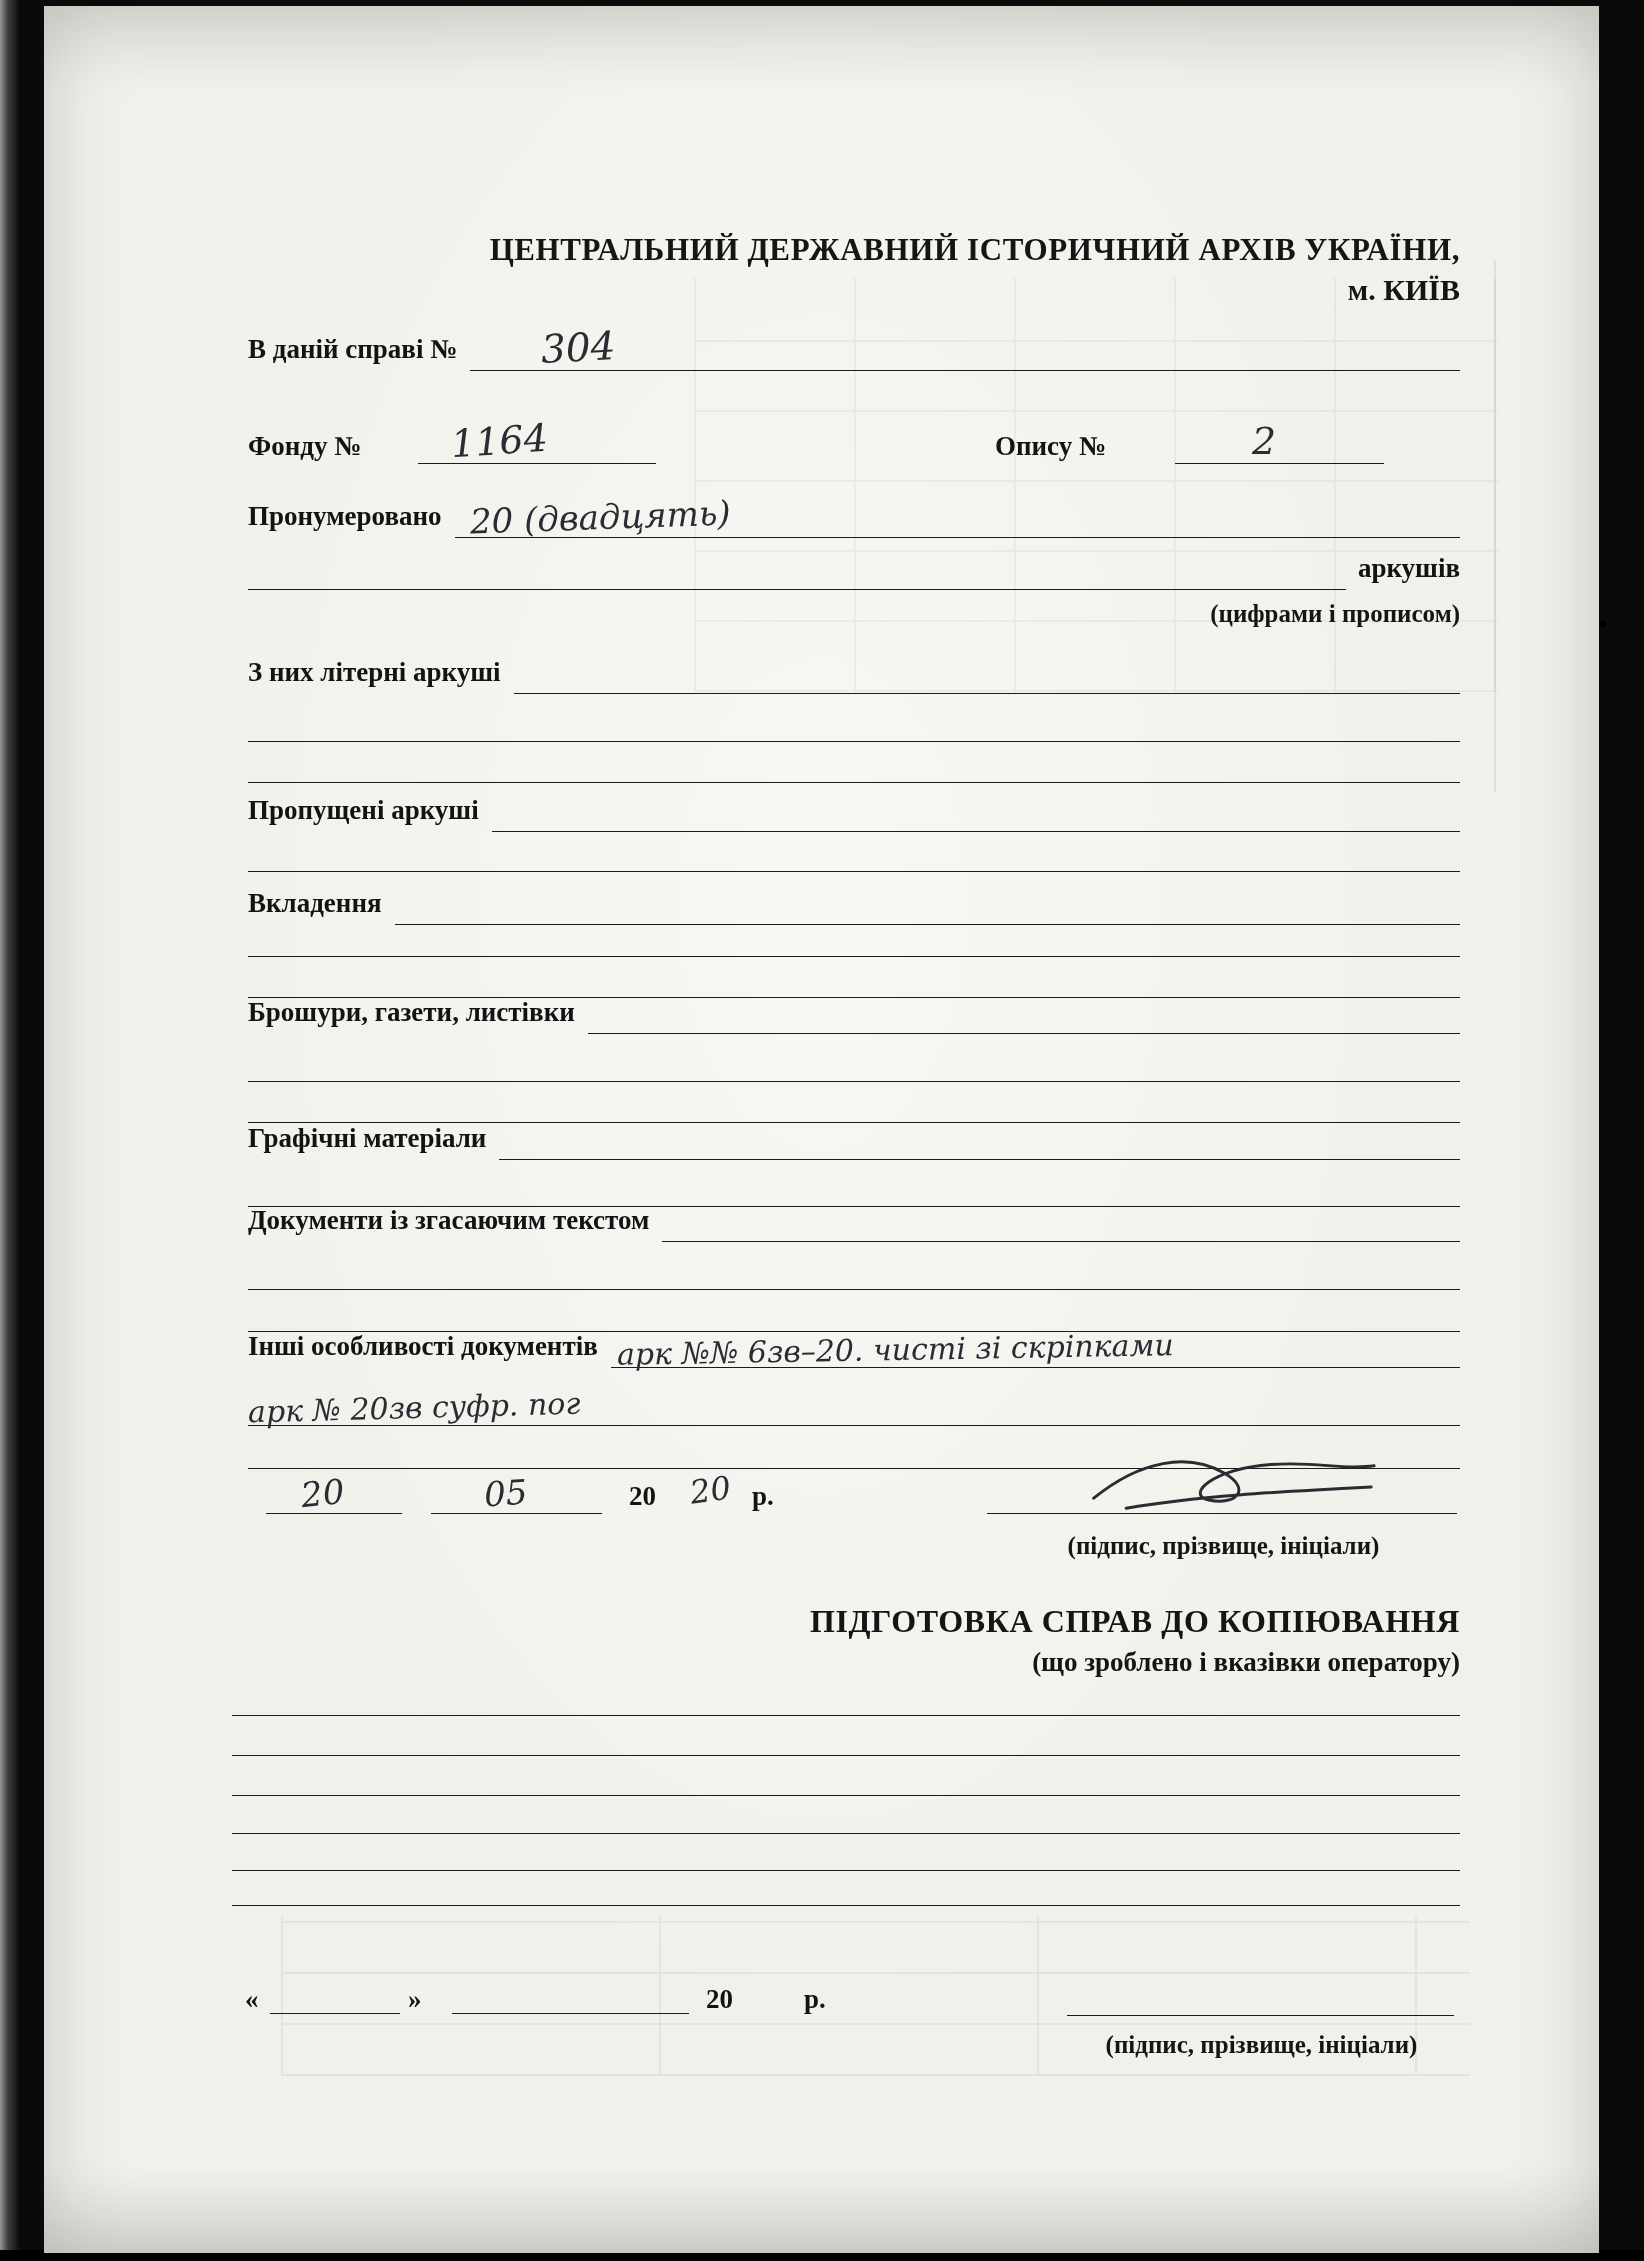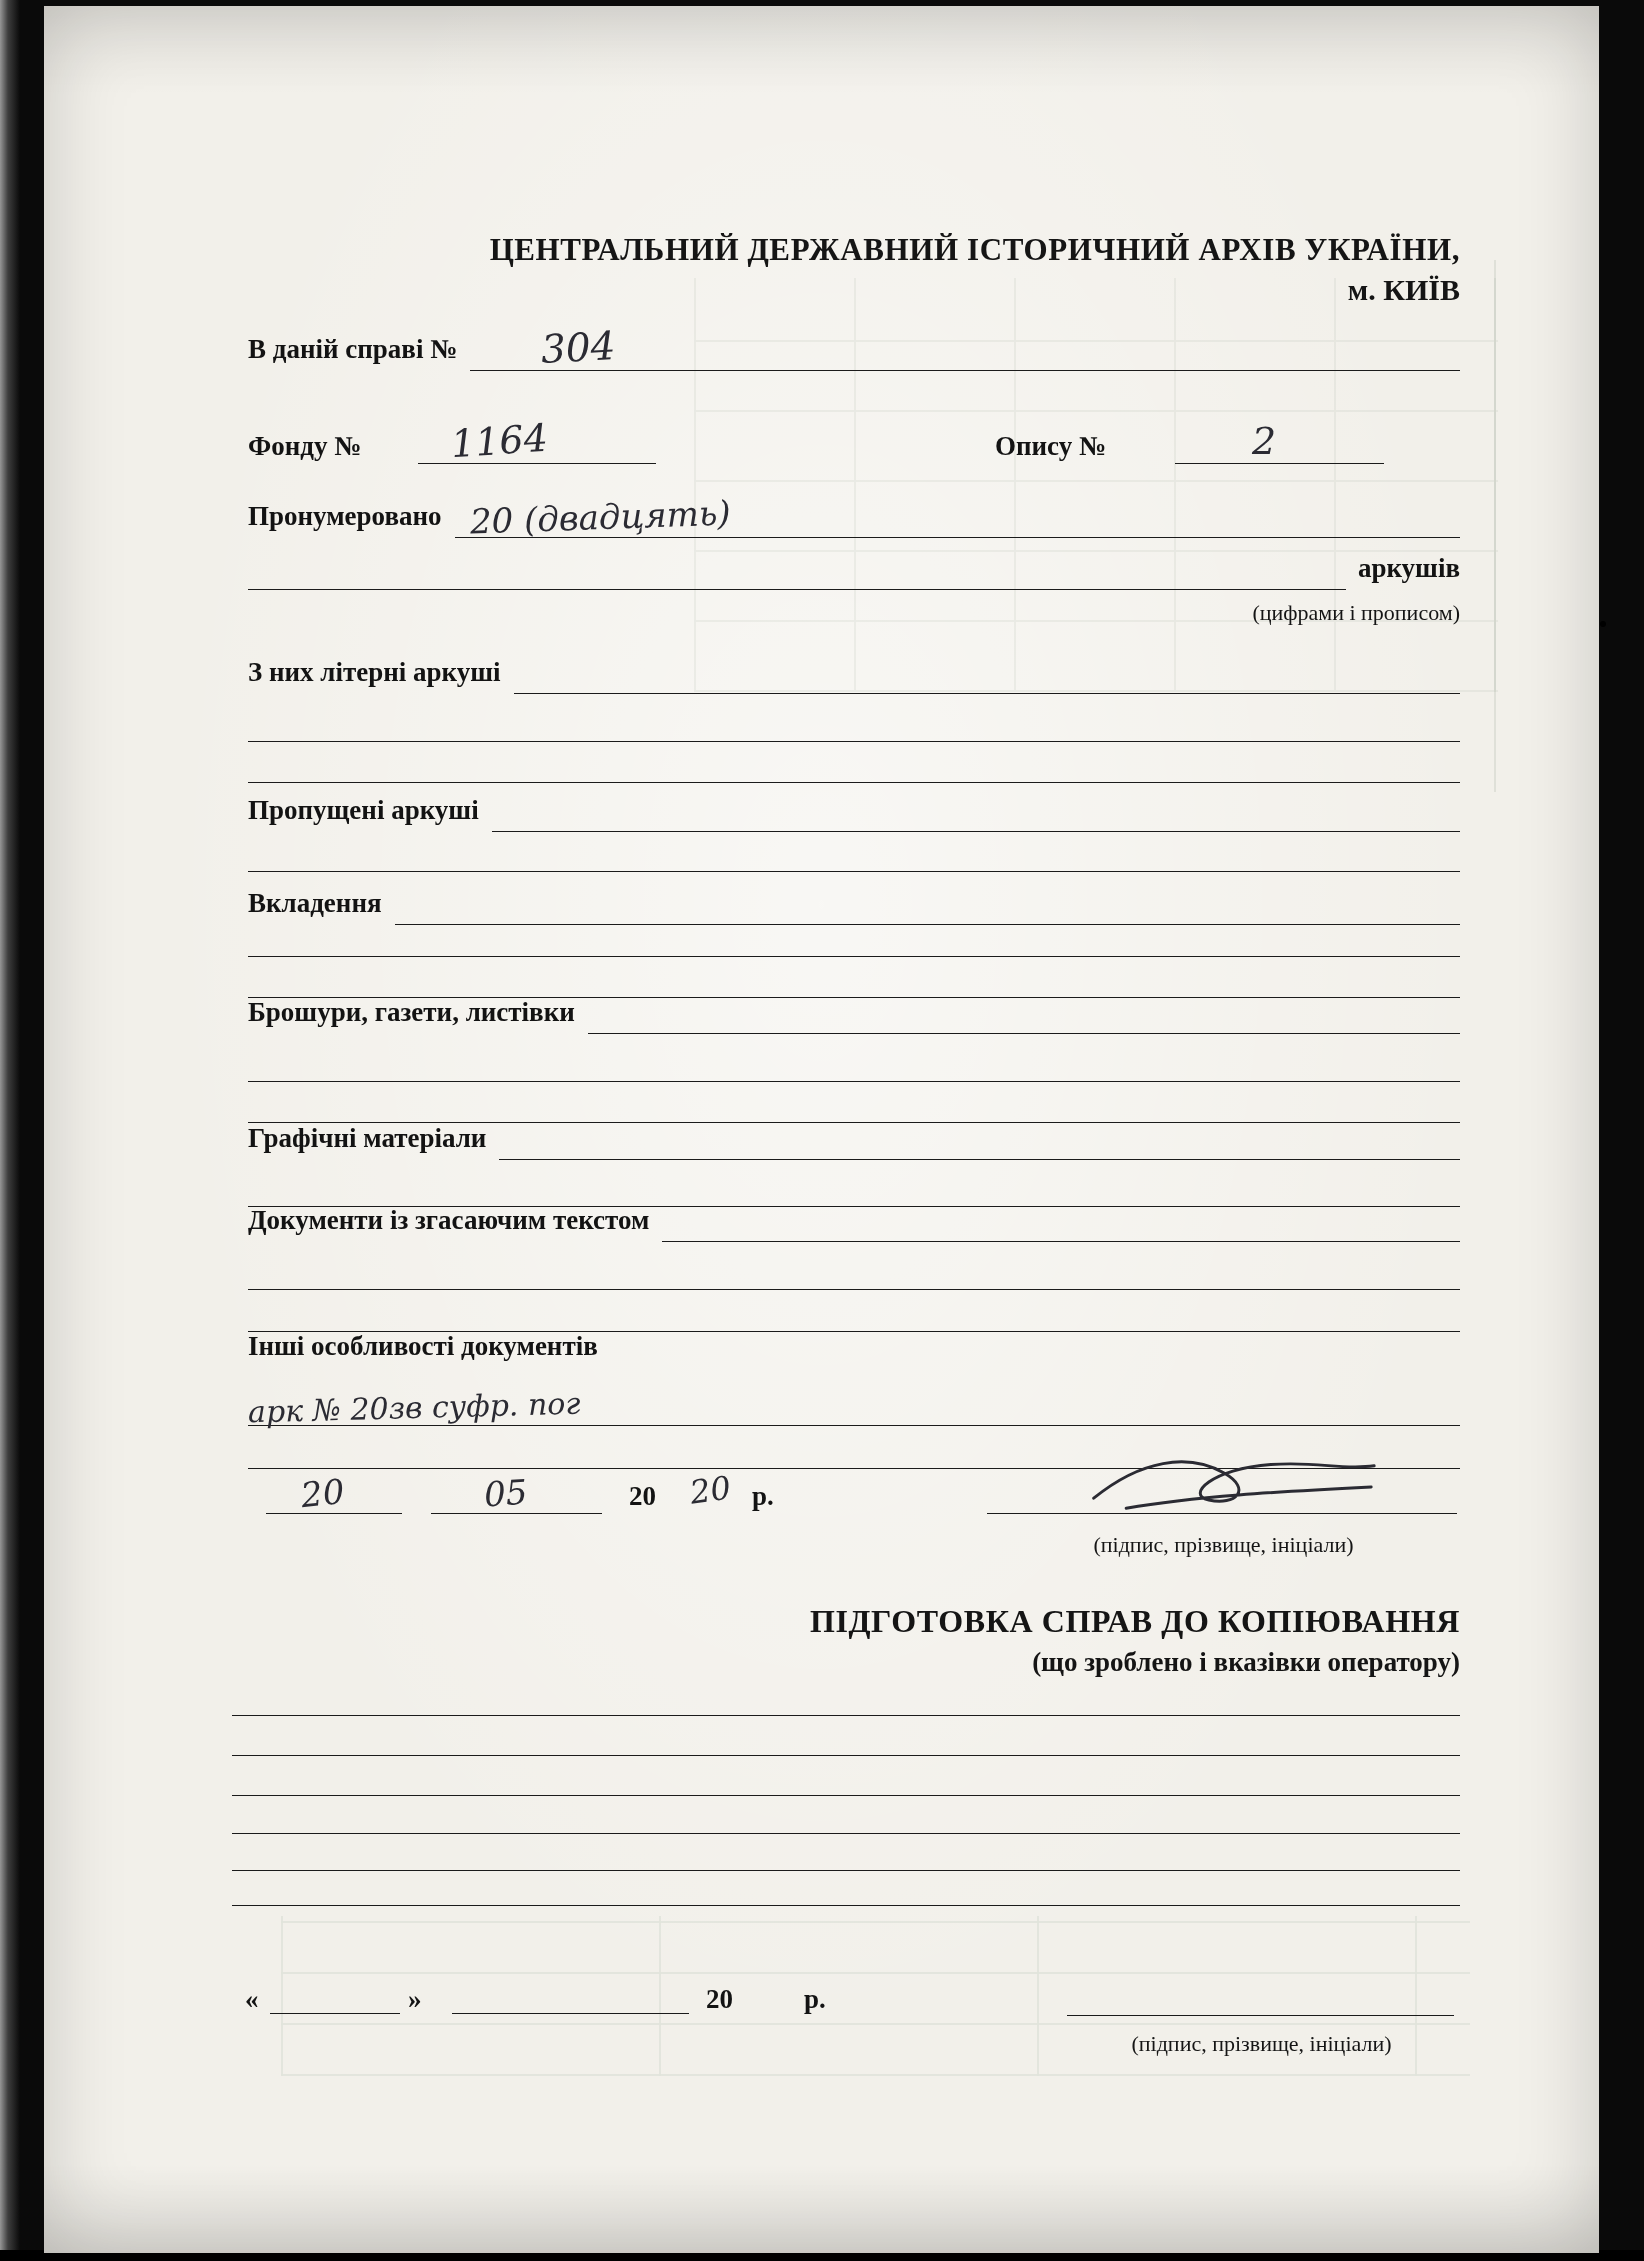--- a/index.html
+++ b/index.html
@@ -43,21 +43,21 @@
   .lbl{font-weight:bold;font-size:27px;line-height:1.1;white-space:nowrap;padding-right:13px;color:#131313;}
   .row{position:absolute;left:204px;right:139px;height:40px;display:flex;align-items:flex-start;}
   .line{flex:1;border-bottom:1.8px solid #1b1b1b;position:relative;height:35px;}
   .hr{position:absolute;left:204px;right:139px;height:0;border-bottom:1.8px solid #1b1b1b;}
   .hr-wide{left:188px;}
   .ink{
     position:absolute;font-family:"DejaVu Serif",serif;font-style:italic;
     color:#2b2b33;white-space:nowrap;line-height:1;
   }
   .center-text{position:absolute;left:204px;right:139px;text-align:right;}
-  .caption{font-weight:normal;font-size:22px;color:#151515;}
+  .caption{font-weight:bold;font-size:25px;color:#151515;}
   .abs{position:absolute;}
 </style>
 </head>
 <body>
 
 <div class="edge-left"></div>
 <div class="edge-bottom"></div>
 <div class="speck" style="left:1578px;top:71px;width:8.3px;height:13px;"></div>
 <div class="speck" style="left:1600px;top:621px;width:6px;height:6px;"></div>
 
@@ -135,20 +135,23 @@
 
   <div class="row" style="top:1200px;">
     <span class="lbl">Документи із згасаючим текстом</span>
     <span class="line"></span>
   </div>
   <div class="hr" style="top:1283px;"></div>
   <div class="hr" style="top:1325px;"></div>
 
   <div class="row" style="top:1326px;">
     <span class="lbl">Інші особливості документів</span>
+    <span class="line">
+      <span class="ink" style="left:6px;bottom:2.4px;font-size:30px;transform:rotate(-1deg);">арк №№ 6зв–20. чисті зі скріпками</span>
+    </span>
   </div>
   <div class="abs" style="top:1385px;left:204px;right:139px;height:34px;border-bottom:1.8px solid #1b1b1b;">
     <span class="ink" style="left:0;bottom:2.4px;font-size:30px;transform:rotate(-1.5deg);">арк № 20зв суфр. пог</span>
   </div>
   <div class="hr" style="top:1462px;"></div>
 
   <div class="abs" style="top:1468px;left:204px;right:139px;height:40px;">
     <span class="abs" style="left:18px;bottom:0;width:136px;height:37px;border-bottom:1.8px solid #1b1b1b;">
       <span class="ink" style="left:35px;bottom:3.5px;font-size:34px;transform:rotate(-6deg);">20</span>
     </span>

